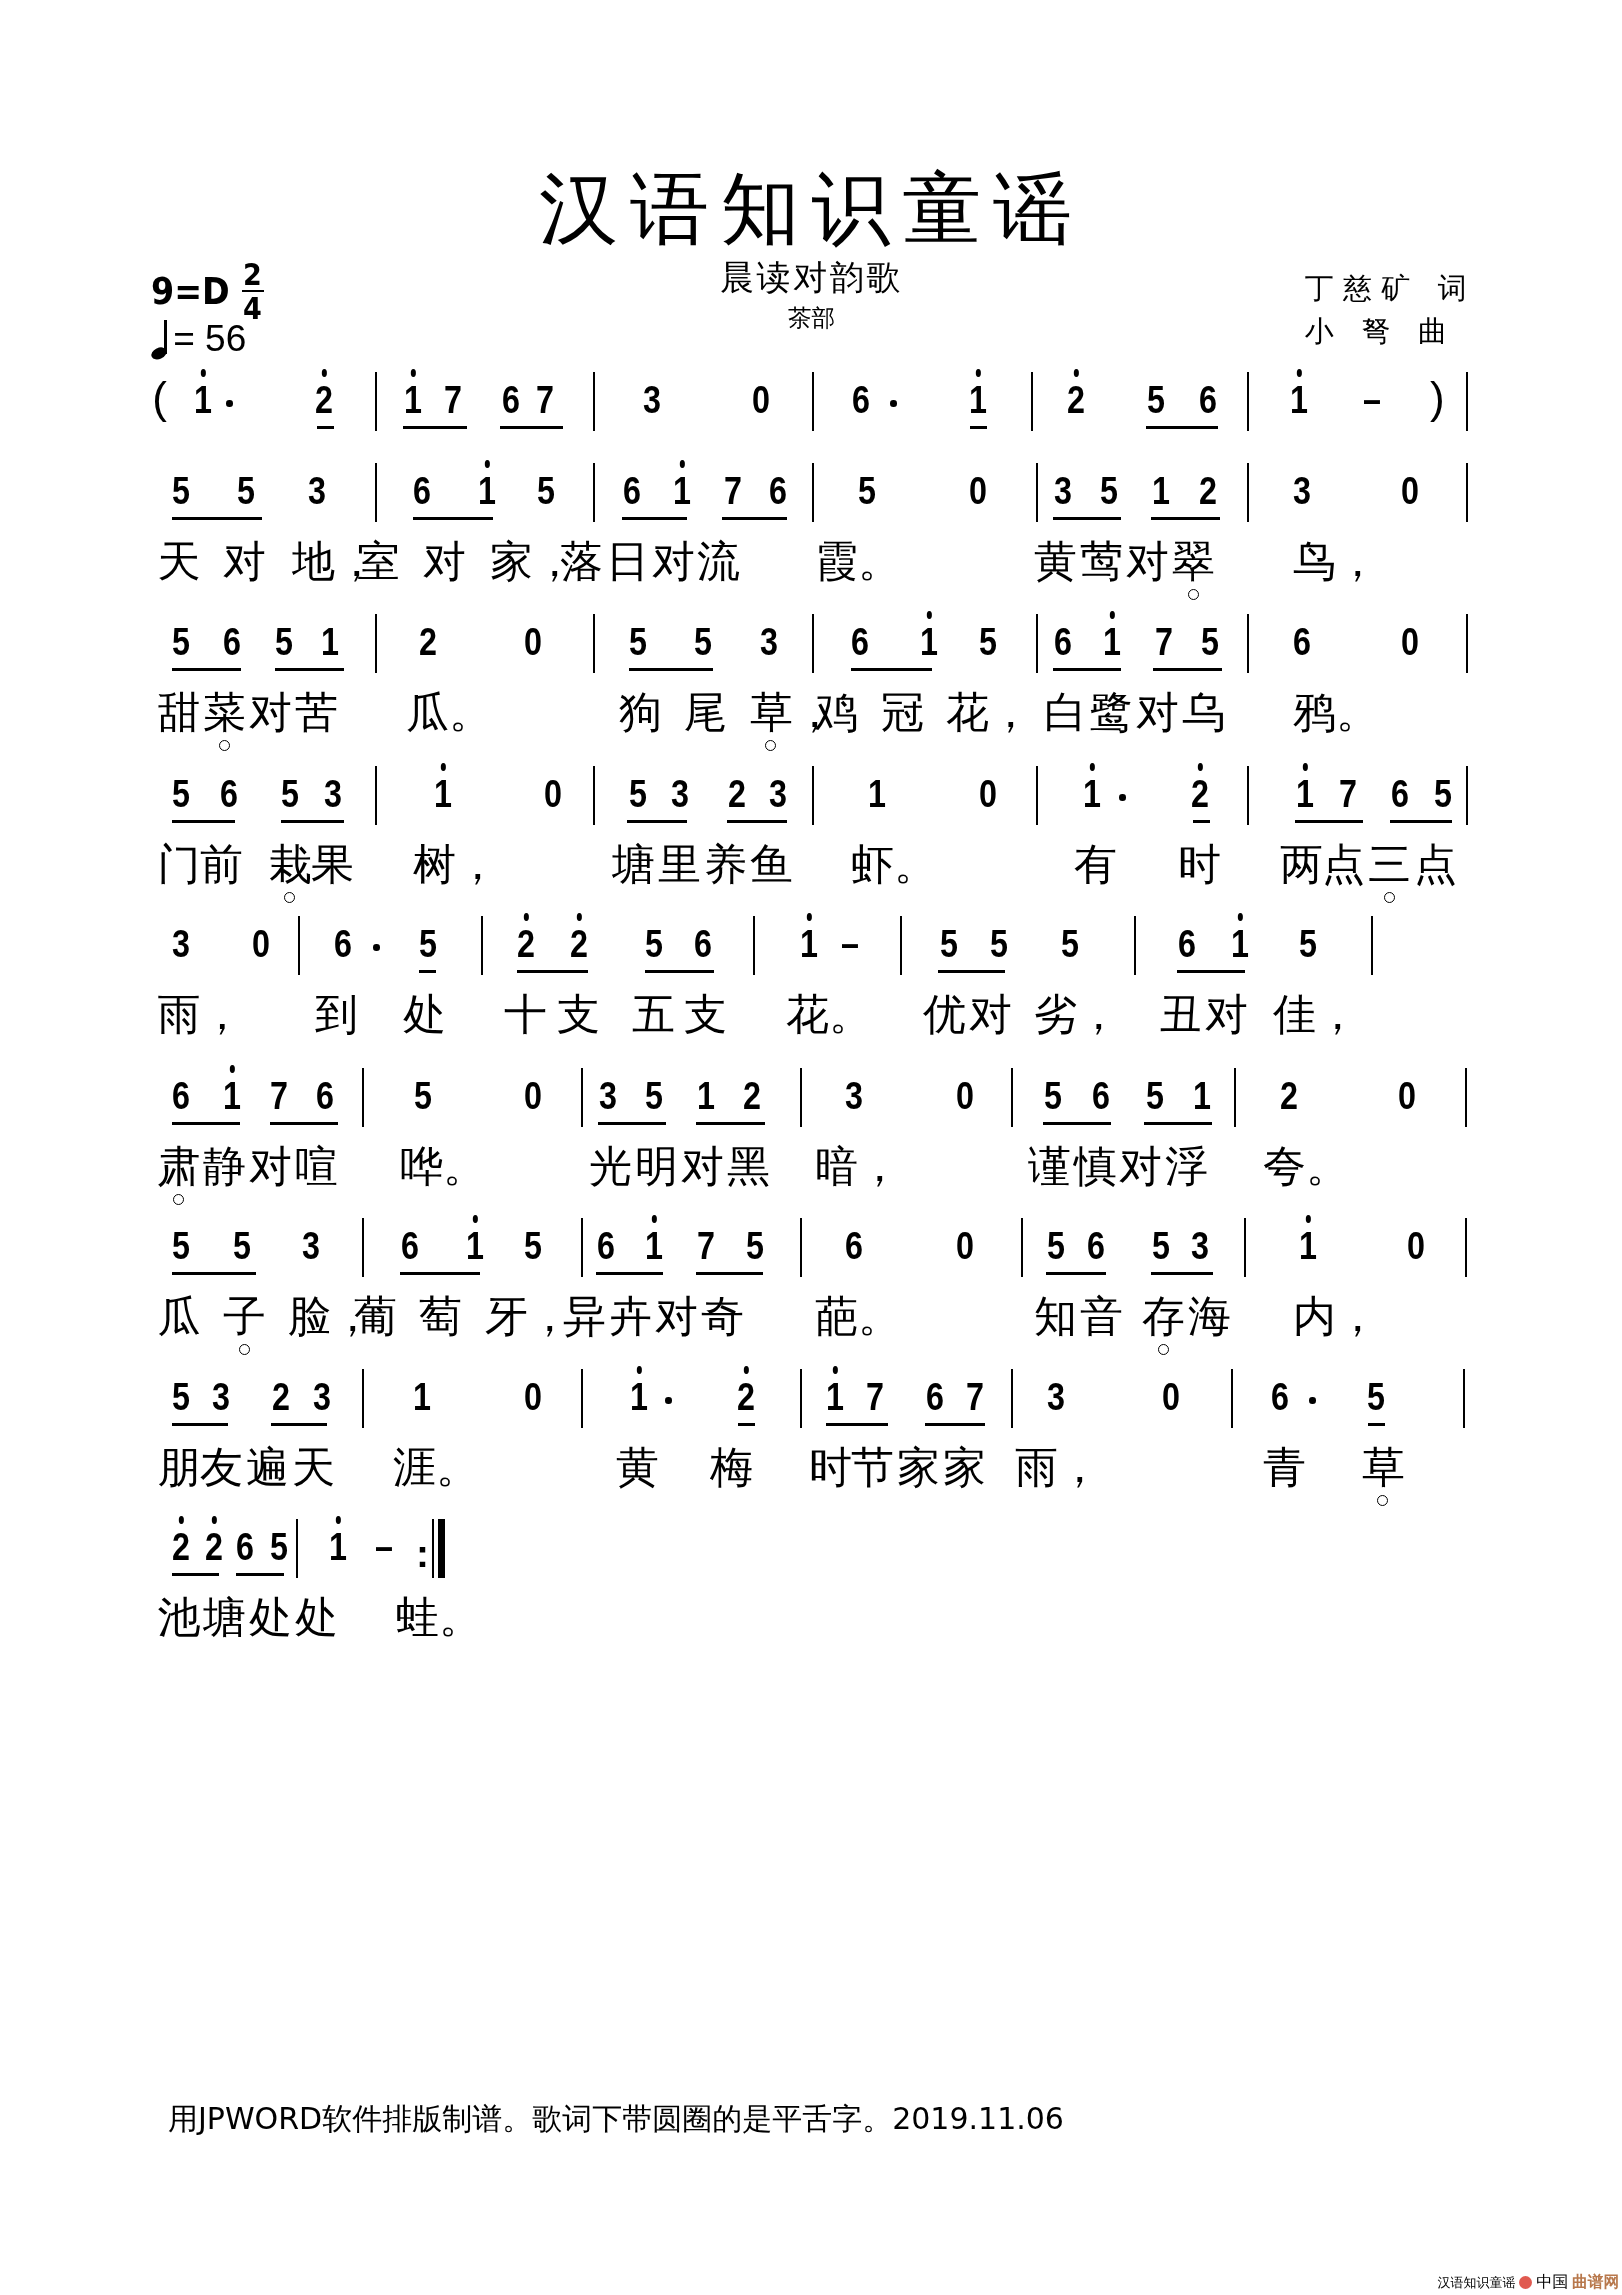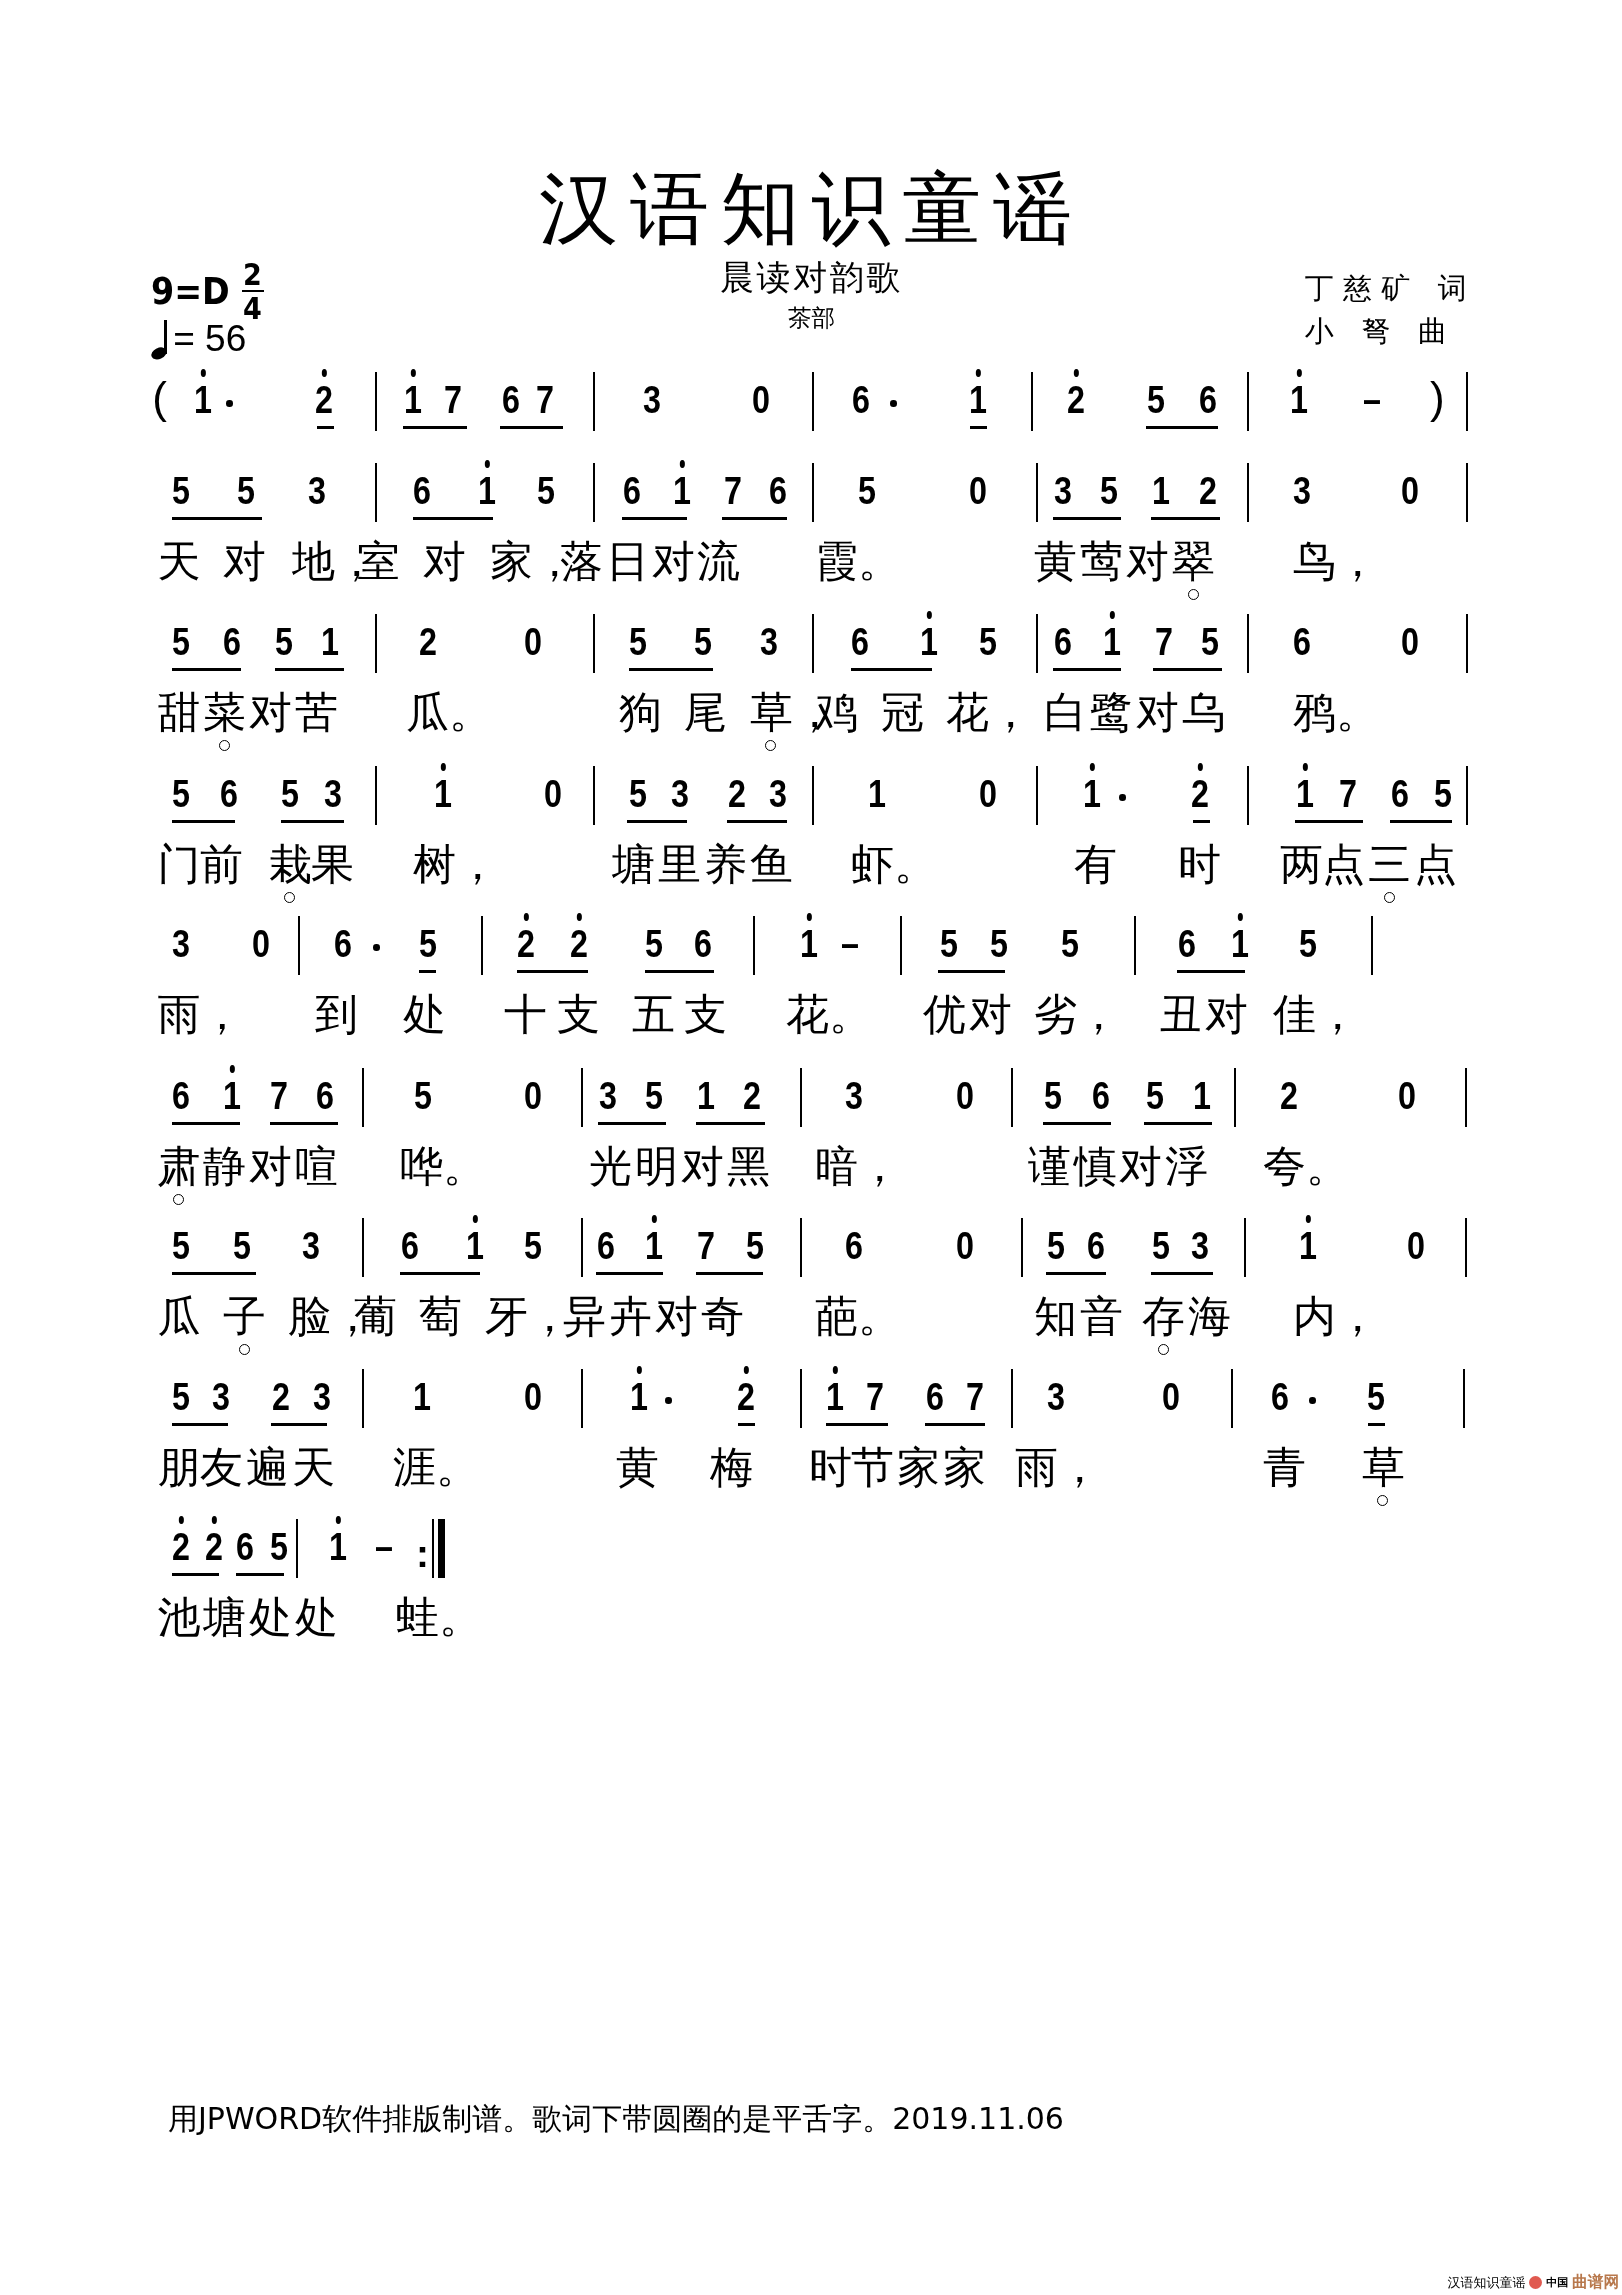--- a/index.html
+++ b/index.html
@@ -44,21 +44,21 @@
   .dot { position: absolute; top: 41px; width: 6.5px; height: 6.5px; border-radius: 50%; background: #000; }
   .paren { position: absolute; top: 14.4px; font-size: 44px; font-weight: normal; }
   .rdots { position: absolute; top: 26px; font-size: 39px; font-weight: bold; }
 
   .ly { position: absolute; top: 3.9px; font-size: 43px; font-family: "DejaVu Serif", serif; white-space: pre; }
   .ring { position: absolute; top: 60px; width: 9.2px; height: 9.2px; border: 1.3px solid #000; border-radius: 50%; }
 
   .footer-note { position: absolute; left: 168px; top: 2099px; font-size: 30px; font-family: "DejaVu Sans", sans-serif; }
   .watermark { position: absolute; right: 3.9px; top: 2272px; font-size: 13px; display: flex; align-items: center; gap: 3.9px; }
   .watermark .logo-icon { width: 13px; height: 13px; border-radius: 50%; background: #e05a50; display: inline-block; }
-  .watermark .brand-a { font-weight: bold; font-size: 11px; }
+  .watermark .brand-a { font-weight: normal; font-size: 16px; }
   .watermark .brand-b { color: #b8784c; font-weight: bold; font-size: 15.7px; }
 </style>
 </head>
 <body>
 
 <div class="title">汉语知识童谣</div>
 <div class="subtitle">晨读对韵歌</div>
 <div class="arranger">茶部</div>
 
 <div class="key">

